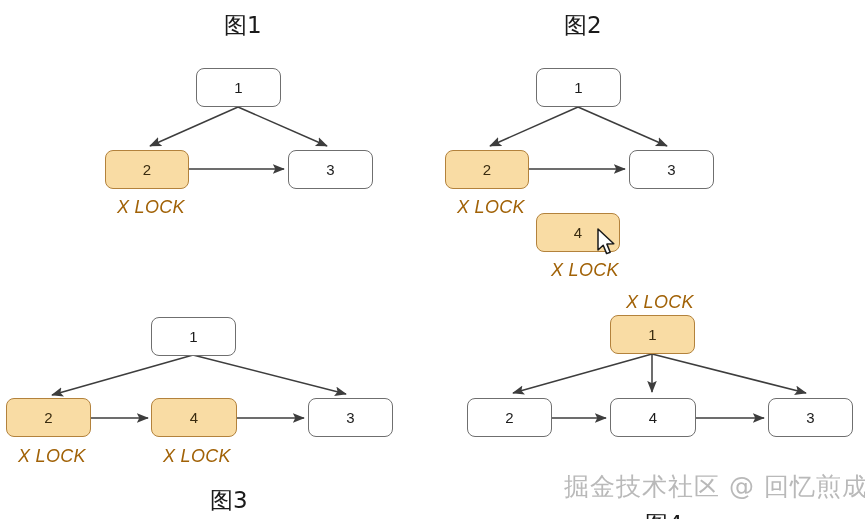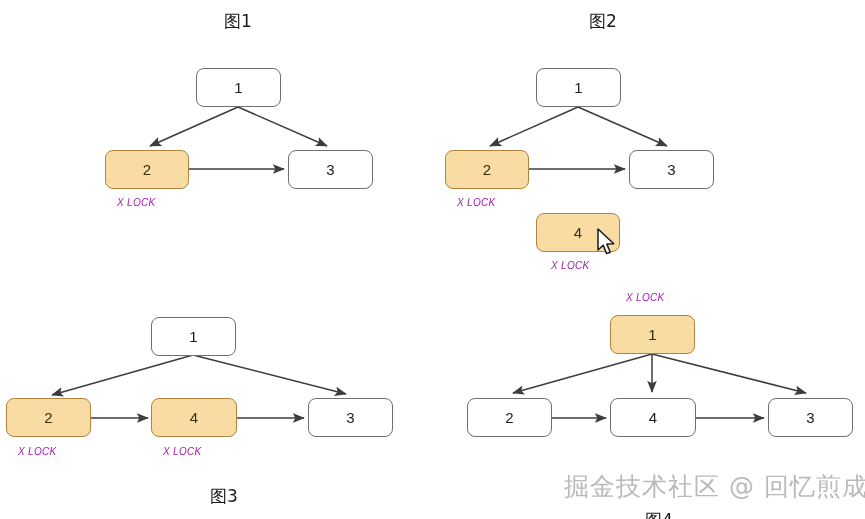--- a/index.html
+++ b/index.html
@@ -41,31 +41,31 @@
     border: 1.4px solid #6f6f6f;
     color: #1c1c1c;
   }
   .node.locked {
     background: #f9dca4;
     border: 1.4px solid #b3823c;
     color: #3a2c10;
   }
   .fig-title {
     position: absolute;
-    font-size: 17px;
+    font-size: 23px;
     color: #1a1a1a;
     white-space: nowrap;
     font-family: "DejaVu Sans", "Liberation Sans", sans-serif;
     text-align: right;
   }
   .xlock {
     position: absolute;
-    font-size: 10px;
+    font-size: 18px;
     font-style: italic;
-    color: #a21caf;
+    color: #a16207;
     letter-spacing: 0.3px;
     white-space: nowrap;
     font-family: "Liberation Sans", "DejaVu Sans", sans-serif;
   }
   .watermark {
     position: absolute;
     font-size: 25px;
     color: #b9b9b9;
     white-space: nowrap;
     font-family: "DejaVu Sans", "Liberation Sans", sans-serif;
@@ -119,21 +119,21 @@
   <div class="fig-title" style="left:224px; top:10px;">图1</div>
 
   <div class="node" style="left:196px; top:68px; width:85px; height:39px;">1</div>
 
   <div class="node locked" style="left:105px; top:150px; width:84px; height:39px;">2</div>
 
   <div class="node" style="left:288px; top:150px; width:85px; height:39px;">3</div>
 
   <div class="xlock" style="left:117px; top:197px;">X LOCK</div>
 
-  <div class="fig-title" style="left:564px; top:10px;margin-left:25px;">图2</div>
+  <div class="fig-title" style="left:564px; top:10px;">图2</div>
 
   <div class="node" style="left:536px; top:68px; width:85px; height:39px;">1</div>
 
   <div class="node locked" style="left:445px; top:150px; width:84px; height:39px;">2</div>
 
   <div class="node" style="left:629px; top:150px; width:85px; height:39px;">3</div>
 
   <div class="node locked" style="left:536px; top:213px; width:84px; height:39px;">4</div>
 
   <div class="xlock" style="left:457px; top:197px;">X LOCK</div>

